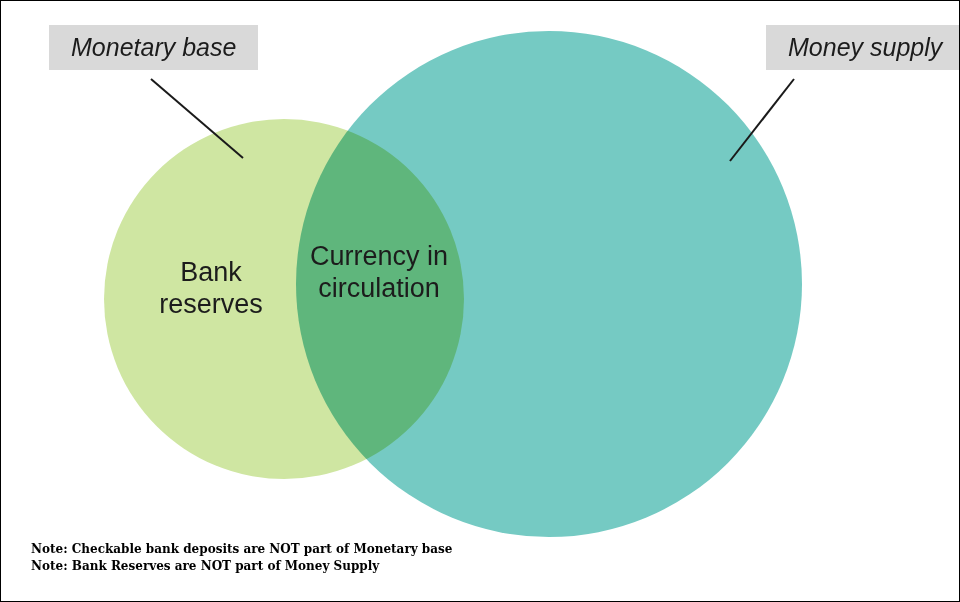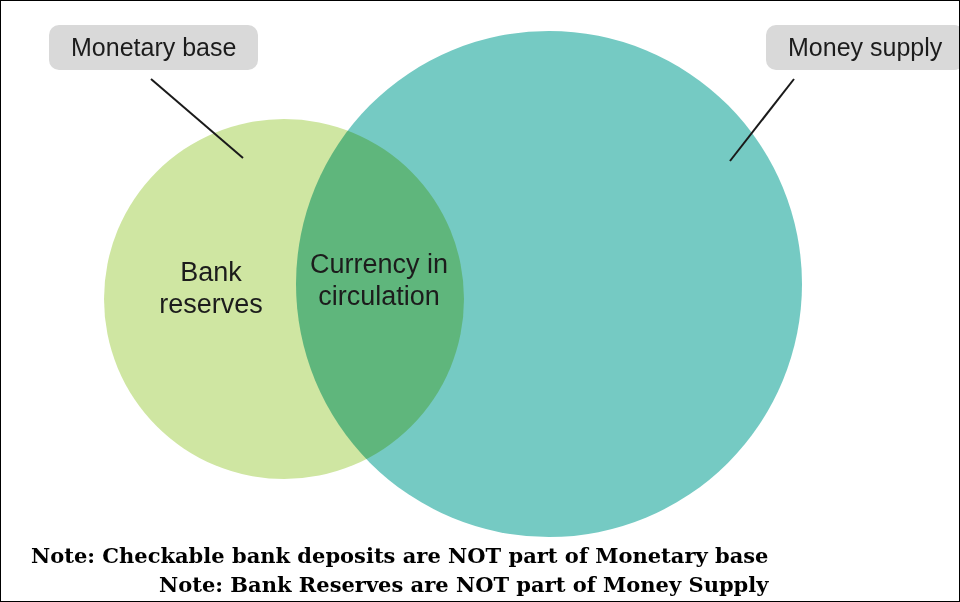--- a/index.html
+++ b/index.html
@@ -23,28 +23,29 @@
   .region-label {
     position: absolute;
     text-align: center;
     white-space: pre-line;
     color: #1c1c1c;
     font-size: 27px;
     line-height: 1.18;
     font-family: "Liberation Sans", sans-serif;
   }
   #label-bank-reserves { left: 120px; top: 256px; width: 180px; }
-  #label-currency      { left: 283px; top: 248px; width: 190px; }
+  #label-currency      { left: 283px; top: 240px; width: 190px; }
   #label-checkable     { left: 526px; top: 240px; width: 180px; }
 
   .callout-box {
     position: absolute;
     background: #d9d9d9;
-    border-radius: 10px;
+    border-radius: 0;
     padding: 8px 22px;
+    font-style: italic;
     font-size: 25px;
     color: #1c1c1c;
     font-family: "Liberation Sans", sans-serif;
     white-space: nowrap;
   }
   #callout-monetary-base { left: 48px;  top: 24px; }
   #callout-money-supply  { left: 727px; top: 24px; margin-left: 38px; }
 
   #pointer-lines {
     position: absolute;
@@ -52,24 +53,23 @@
     width: 958px; height: 600px;
     pointer-events: none;
   }
 
   .notes {
     position: absolute;
     left: 30px;
     top: 540px;
     font-family: "DejaVu Serif", "Liberation Serif", serif;
     font-weight: bold;
-    font-size: 21px;
+    font-size: 12px;
     color: #000000;
     line-height: 1.4;
-    text-align: right;
   }
   .note-line { white-space: nowrap; }
 </style>
 </head>
 <body>
 
 <div id="canvas">
 
   <div id="circle-left" class="circle" style="background: rgb(207, 230, 162);"></div>
 

